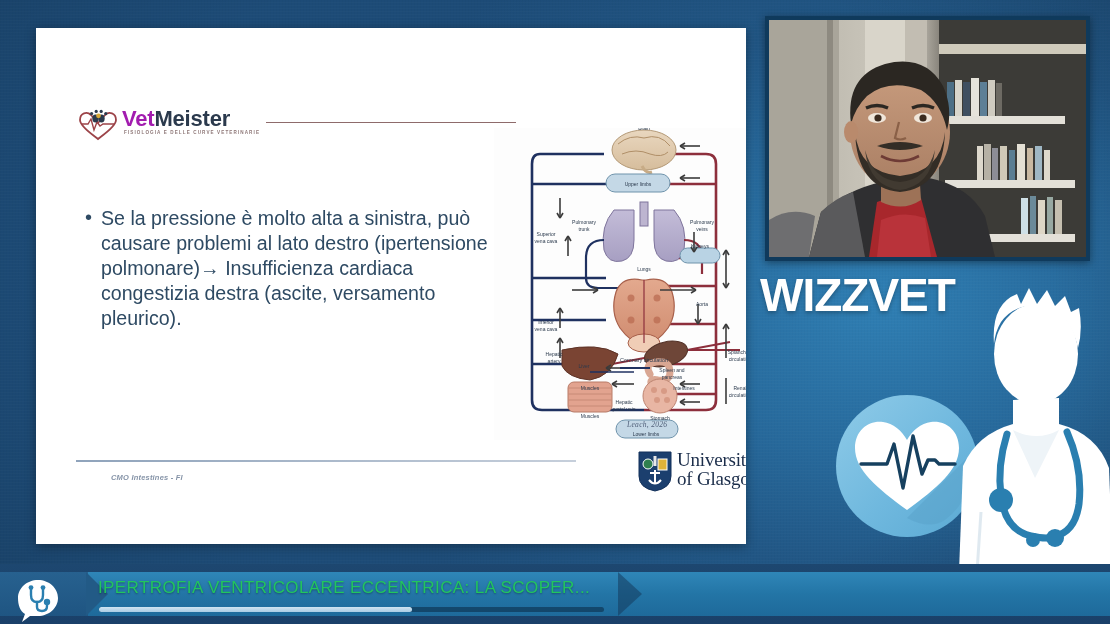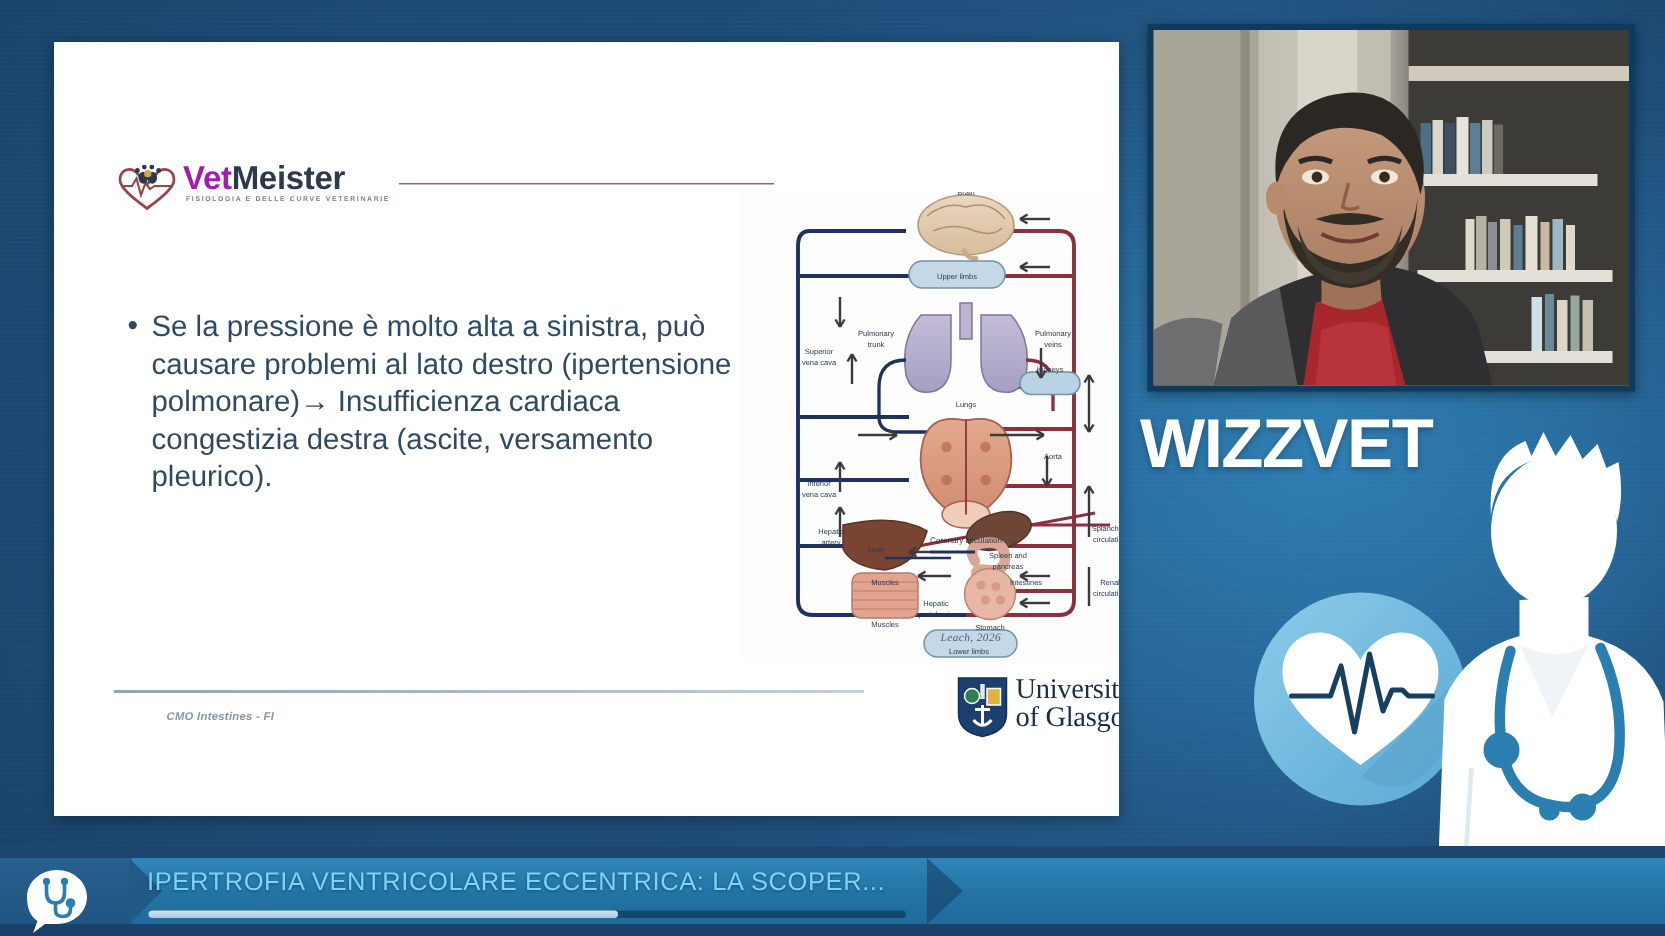--- a/index.html
+++ b/index.html
@@ -134,21 +134,21 @@
     border-left:22px solid #225a86;
   }
   #banner-chevron2{
     position:absolute; left:618px; top:8px; width:0; height:0;
     border-top:22px solid transparent; border-bottom:22px solid transparent;
     border-left:24px solid rgba(20,58,92,.55);
   }
   #banner-icon{ position:absolute; left:16px; top:14px; width:44px; height:44px; }
   #banner-title{
     position:absolute; left:98px; top:14px;
-    color:#7dd3fc; font-size:17px; letter-spacing:.4px;
+    color:#22c55e; font-size:17px; letter-spacing:.4px;
     text-shadow:0 1px 2px rgba(0,0,0,.35);
     white-space:nowrap;
   }
   #progress-track{
     position:absolute; left:99px; top:43px; width:505px; height:5px;
     background:rgba(10,40,66,.55); border-radius:3px;
   }
   #progress-fill{
     position:absolute; left:0; top:0; height:5px; border-radius:3px;
     background:linear-gradient(180deg,#cfe4f2,#a9cbe3);

